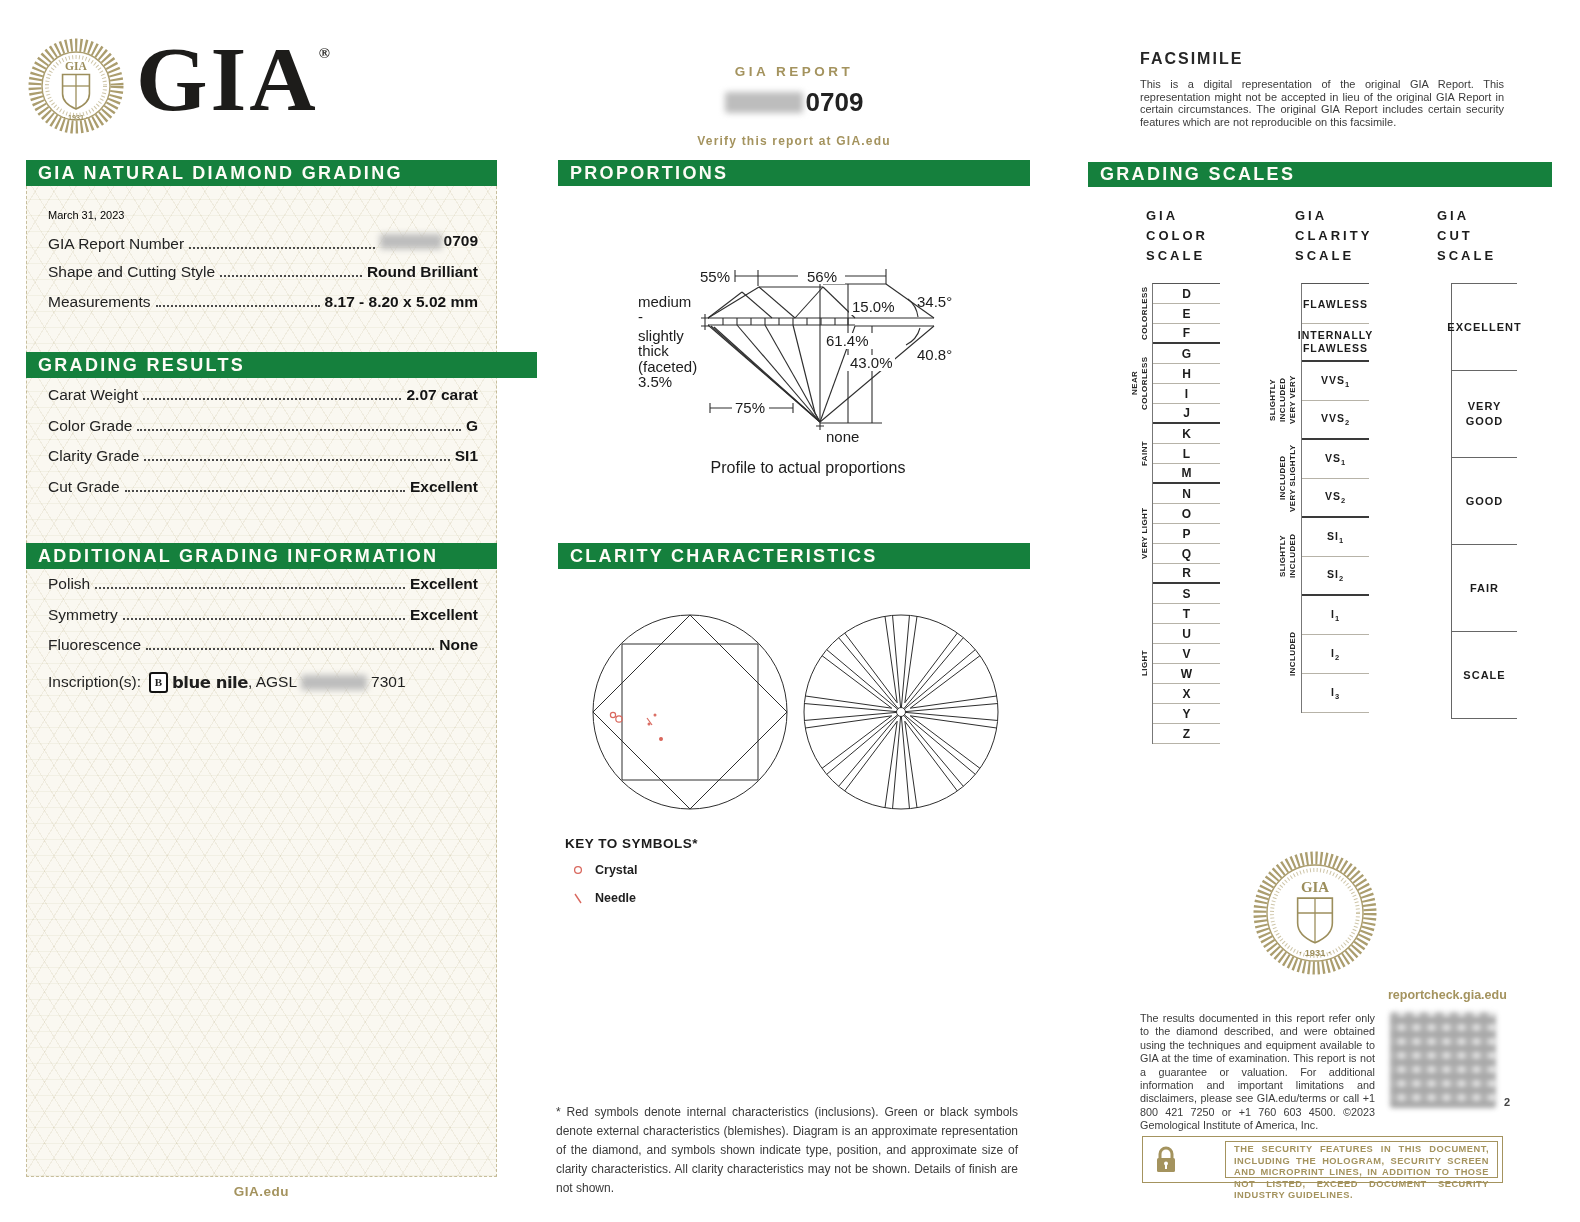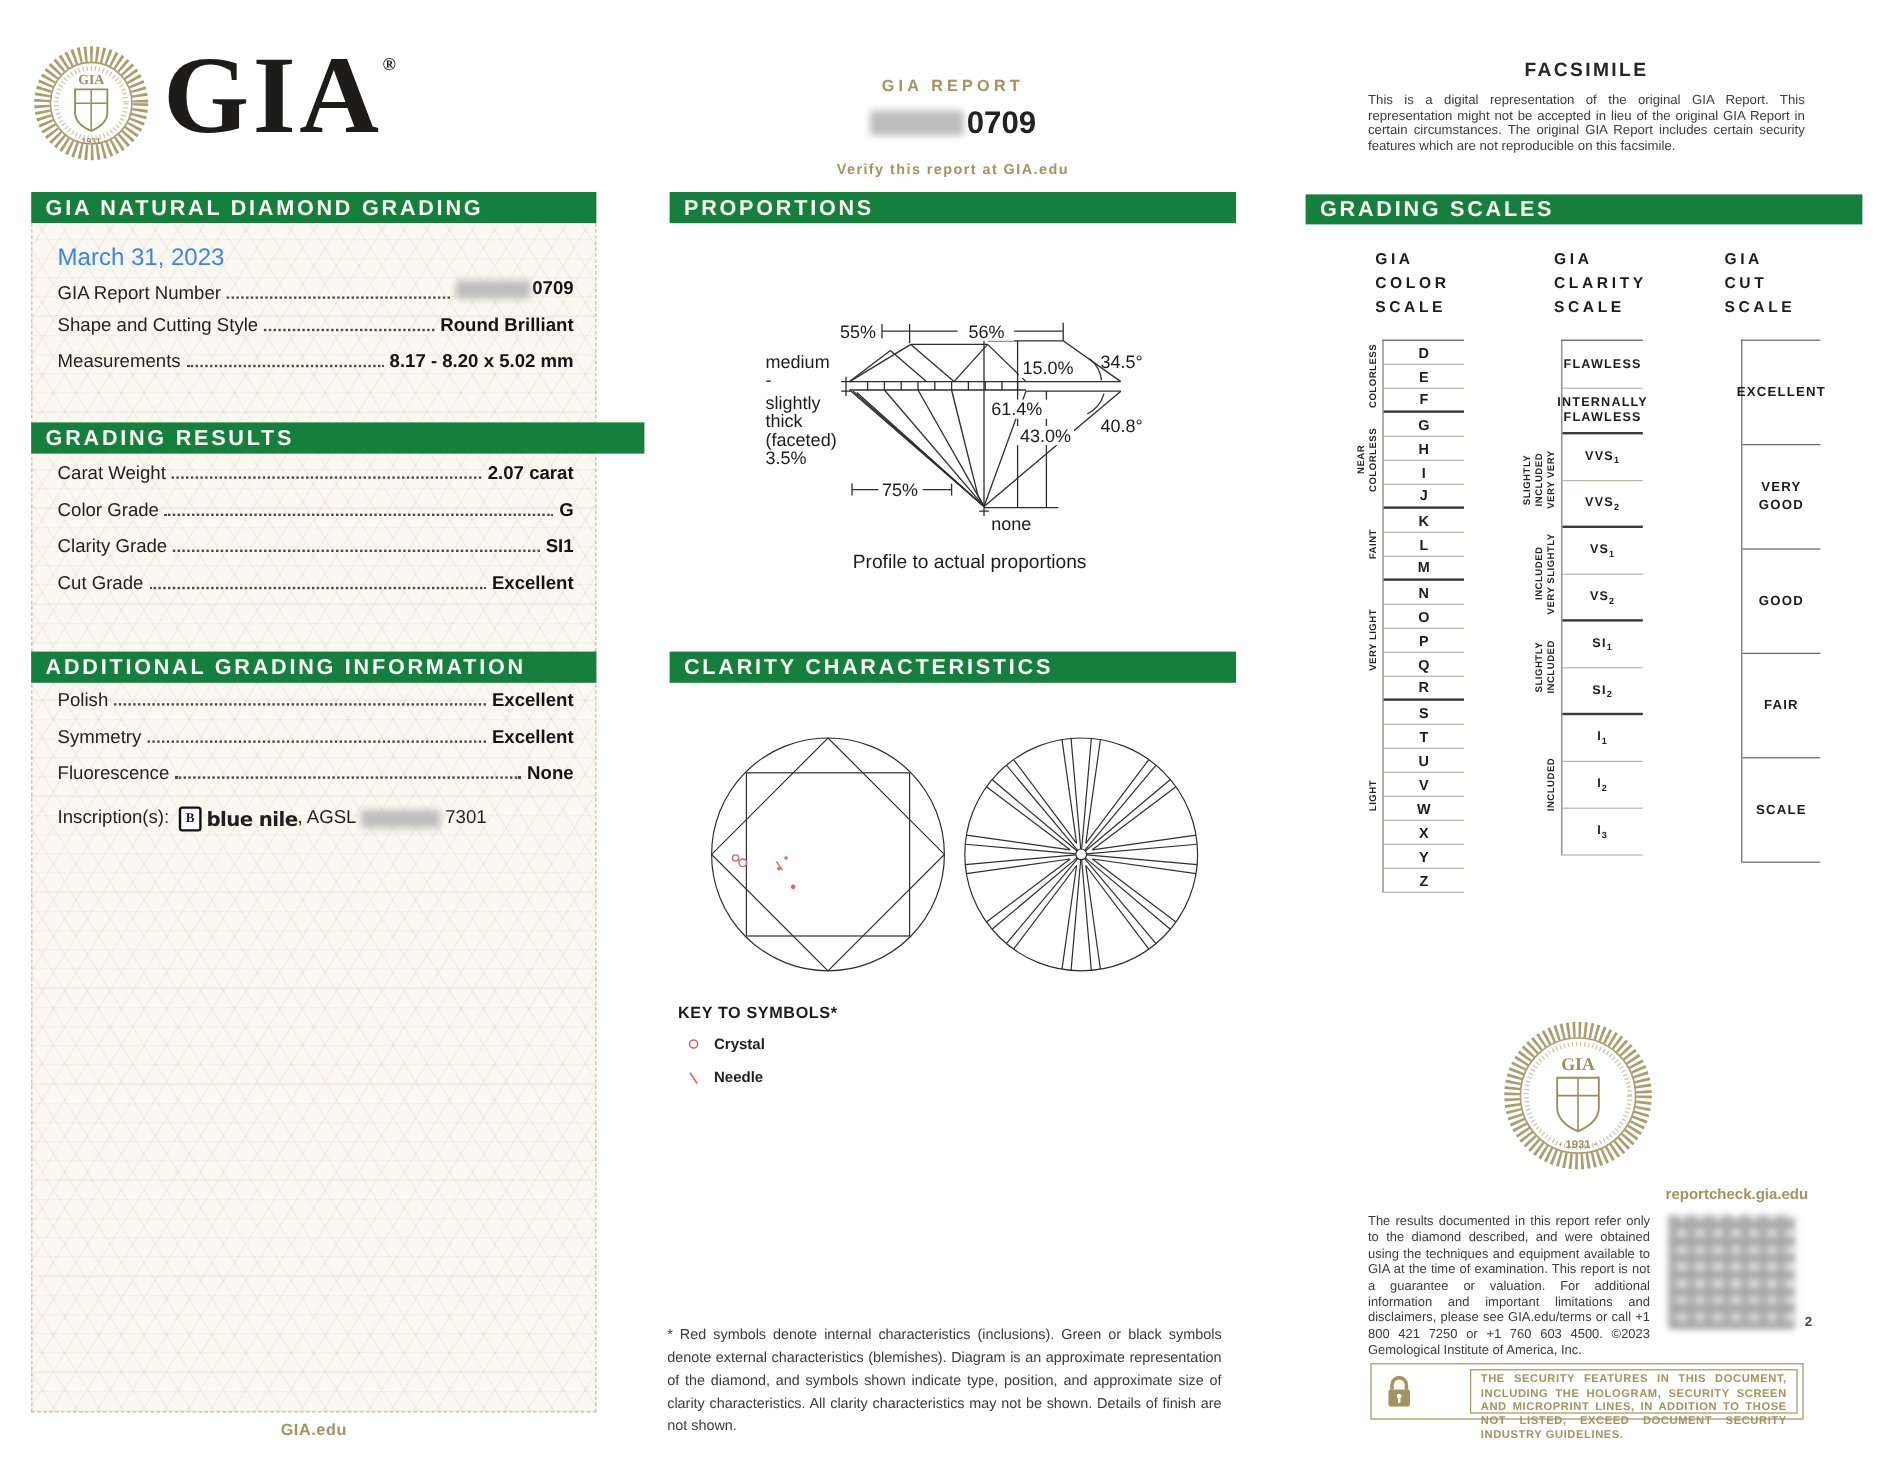--- a/index.html
+++ b/index.html
@@ -19,21 +19,21 @@
     border-bottom:1px dashed rgba(167,154,102,.6);
     box-sizing:border-box;
     background:
       repeating-linear-gradient(58deg, rgba(167,154,102,.13) 0 1px, transparent 1px 16px),
       repeating-linear-gradient(-58deg, rgba(167,154,102,.13) 0 1px, transparent 1px 16px),
       repeating-linear-gradient(0deg, rgba(167,154,102,.09) 0 1px, transparent 1px 16px),
       #faf8f1;}
   .gia-logo-text{position:absolute;left:136px;top:26px;font-family:"Liberation Serif",serif;
       font-weight:bold;font-size:92px;letter-spacing:3px;color:#1d1c1a;}
   .reg{font-size:15px;vertical-align:52px;letter-spacing:0;}
-  .date-line{font-size:20px;color:#3b82f6;}
+  .date-line{font-size:11px;color:#000000;}
   .lrow{display:flex;align-items:baseline;height:30.5px;font-size:15.5px;}
   .lrow-label{white-space:nowrap;color:#222;}
   .leader{flex:1;border-bottom:2px dotted #4a4a4a;margin:0 5px 4px 5px;min-width:12px;}
   .lrow-value{white-space:nowrap;font-weight:bold;color:#141414;display:flex;align-items:center;gap:2px;}
   .blur-chip{display:inline-block;height:15px;background:#bdbdbd;border-radius:2px;
       filter:blur(3px);}
   .free-row{font-size:15.5px;height:31px;display:flex;align-items:center;}
   .bn-mark{display:inline-block;width:15px;height:17px;border:2px solid #111;border-radius:3px;
       font-family:"Liberation Serif",serif;font-size:11px;font-weight:bold;text-align:center;
       line-height:16px;margin:0 4px 0 8px;background:#fff;}
@@ -47,21 +47,21 @@
   .c-head{position:absolute;text-align:center;}
   .rep-title{font-size:13.5px;font-weight:bold;letter-spacing:3.5px;color:#a4935e;}
   .rep-num{font-size:26px;font-weight:bold;color:#222;display:flex;align-items:center;justify-content:center;gap:3px;}
   .verify{font-size:12px;font-weight:bold;letter-spacing:1.2px;color:#a4935e;}
   .prop-svg text{font-family:"Liberation Sans",sans-serif;fill:#1c1c1c;}
   .key-title{font-size:13.5px;font-weight:bold;letter-spacing:.5px;color:#1c1c1c;}
   .key-item{display:flex;align-items:center;gap:10px;font-size:12.5px;font-weight:bold;height:28px;}
   .footnote{font-size:12px;line-height:19px;color:#3a3a3a;text-align:justify;}
 
   
-  .fac-title{font-size:16px;font-weight:bold;letter-spacing:2px;color:#262626;text-align:center;}
+  .fac-title{font-size:16px;font-weight:bold;letter-spacing:2px;color:#262626;text-align:left;}
   .fac-body{font-size:11px;line-height:12.6px;color:#3b3b3b;text-align:justify;}
   .scale-title{font-size:13px;font-weight:bold;letter-spacing:3px;line-height:20px;color:#1c1c1c;}
   .scale-table{position:absolute;border-top:1.5px solid #555;border-left:1px solid #777;box-sizing:border-box;}
   .srow{position:relative;border-bottom:1px solid #b7b3a8;box-sizing:border-box;
         display:flex;align-items:center;justify-content:center;
         font-size:12px;font-weight:bold;color:#1c1c1c;text-align:center;}
   .srow.gend{border-bottom:2px solid #3a3a3a;}
   .srow.cut{border-bottom:1px solid #666;font-size:11px;letter-spacing:1px;line-height:15px;}
   .srow sub{font-size:7.5px;vertical-align:-3px;}
   .vlabels{position:absolute;}

